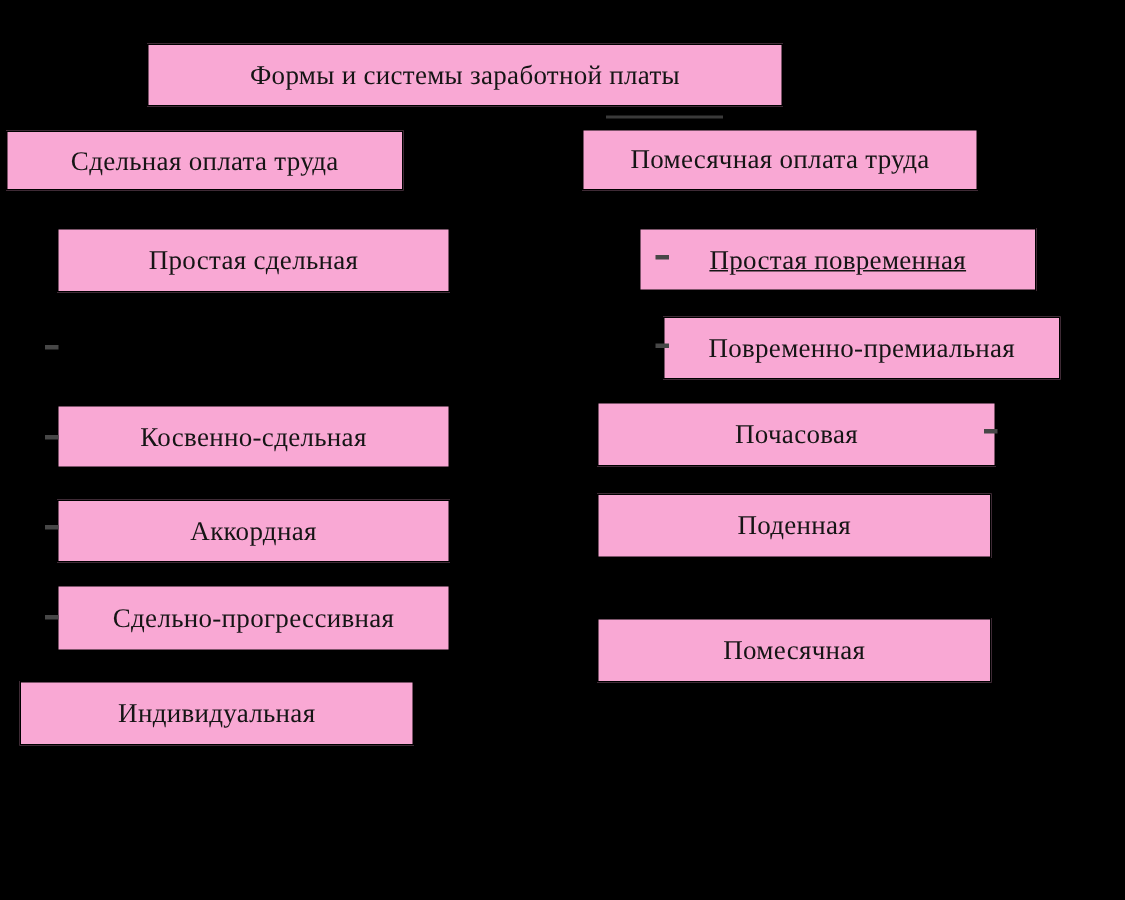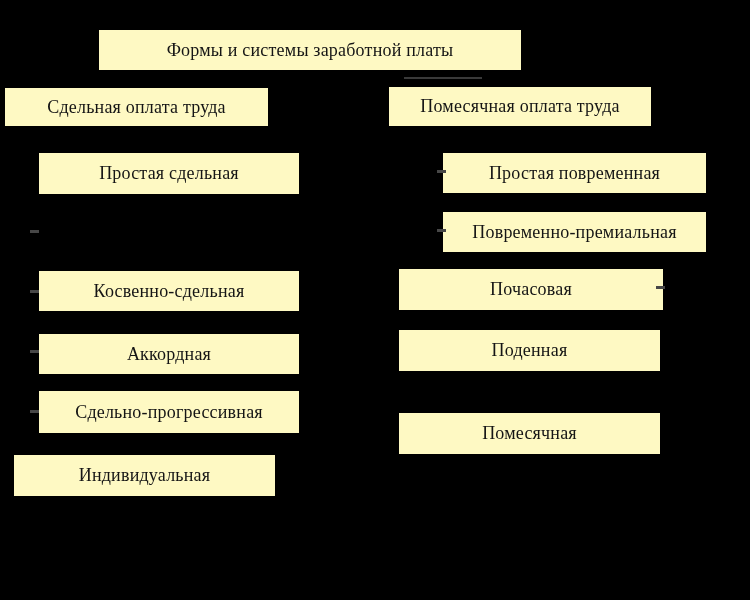--- a/index.html
+++ b/index.html
@@ -10,21 +10,21 @@
   #canvas {
     position: relative;
     width: 750px;
     height: 600px;
     background: #000000;
     overflow: hidden;
     font-family: "Liberation Serif", "DejaVu Serif", serif;
   }
   .box {
     position: absolute;
-    background: #fef9c3;
+    background: #f9a8d4;
     border: 1px solid #000000;
     box-sizing: border-box;
     display: flex;
     align-items: center;
     justify-content: center;
     text-align: center;
     font-size: 18px;
     color: #151515;
     letter-spacing: 0.2px;
     white-space: nowrap;
@@ -47,21 +47,21 @@
   #title      { left: 98px;  top: 29px;  width: 424px; height: 42px; }
   #hdr-left   { left: 4px;   top: 87px;  width: 265px; height: 40px; }
   #hdr-right  { left: 388px; top: 86px;  width: 264px; height: 41px; }
 
   #pw-0 { left: 38px; top: 152px; width: 262px; height: 43px; }
   #pw-1 { left: 38px; top: 210px; width: 262px; height: 42px; }
   #pw-2 { left: 38px; top: 270px; width: 262px; height: 42px; }
   #pw-3 { left: 38px; top: 333px; width: 262px; height: 42px; text-align: center; }
   #pw-4 { left: 38px; top: 390px; width: 262px; height: 44px; }
 
-  #tm-0 { left: 442px; top: 152px; width: 265px; height: 42px; }
+  #tm-0 { left: 426px; top: 152px; width: 265px; height: 42px; text-decoration: underline; }
   #tm-1 { left: 442px; top: 211px; width: 265px; height: 42px; }
   #tm-2 { left: 398px; top: 268px; width: 266px; height: 43px; }
   #tm-3 { left: 398px; top: 329px; width: 263px; height: 43px; }
   #tm-4 { left: 398px; top: 412px; width: 263px; height: 43px; }
 
   #sub-0 { left: 13px; top: 454px; width: 263px; height: 43px; }
   #sub-1 { left: 13px; top: 515px; width: 263px; height: 43px; }
 
   #tick-pw-1 { left: 30px;  top: 230px; }
   #tick-pw-2 { left: 30px;  top: 290px; }

